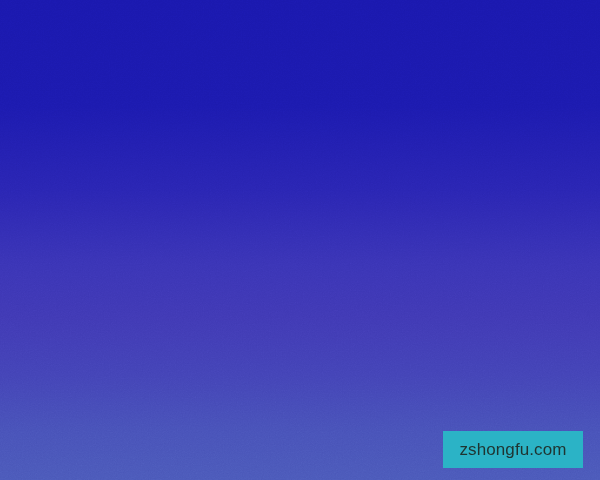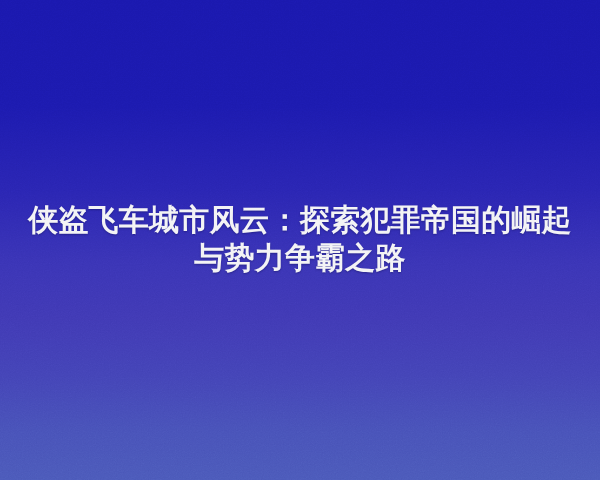--- a/index.html
+++ b/index.html
@@ -93,16 +93,18 @@
   <div class="bg-gradient"></div>
 
   <svg class="bg-noise" width="600" height="480" viewBox="0 0 600 480" xmlns="http://www.w3.org/2000/svg" aria-hidden="true">
     <filter id="grainFilter">
       <feTurbulence type="fractalNoise" baseFrequency="0.85" numOctaves="3" stitchTiles="stitch"></feTurbulence>
       <feColorMatrix type="saturate" values="0"></feColorMatrix>
     </filter>
     <rect width="600" height="480" filter="url(#grainFilter)"></rect>
   </svg>
 
-  <div class="headline">侠盗飞车城市风云：探索犯罪帝国的崛起与势力争霸之路</div>
 
+  <div class="watermark-badge">
+    <span class="wm-text">zshongfu.com</span>
+  </div>
 
 </div>
 
 </body></html>

